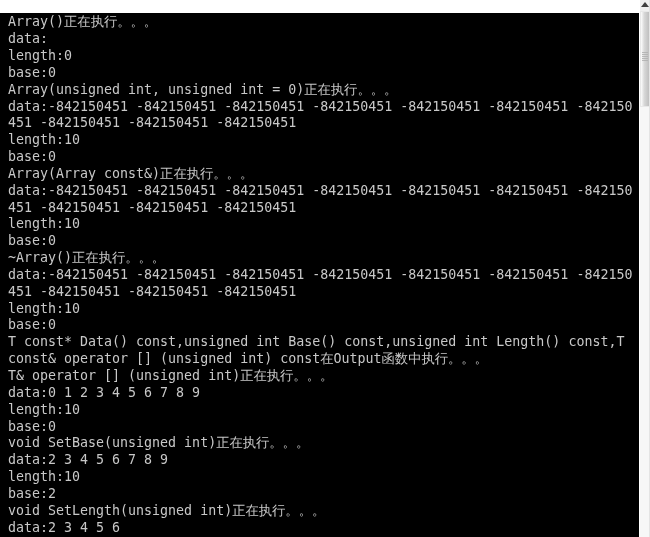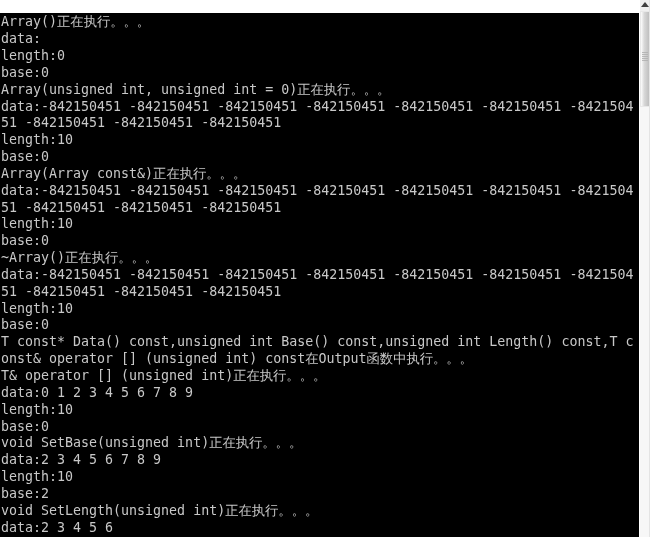--- a/index.html
+++ b/index.html
@@ -44,20 +44,21 @@
   .line {
     display: block;
     height: 16.85px;
     white-space: pre;
     overflow: visible;
   }
   .line.wrapline {
     white-space: pre-wrap;
     word-break: break-all;
     height: auto;
+    padding-left: 7px;
   }
   
   #scrollbar {
     position: absolute;
     top: 0;
     right: 1px;
     width: 10px;
     height: 537px;
     background: #f0f0f0;
     border-left: 1px solid #ffffff;

